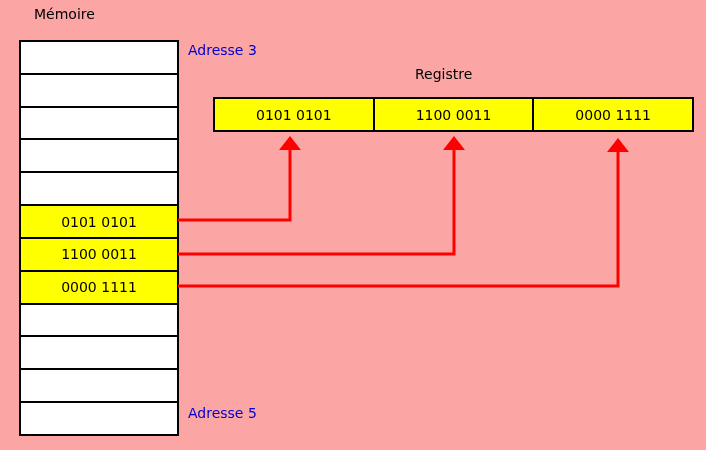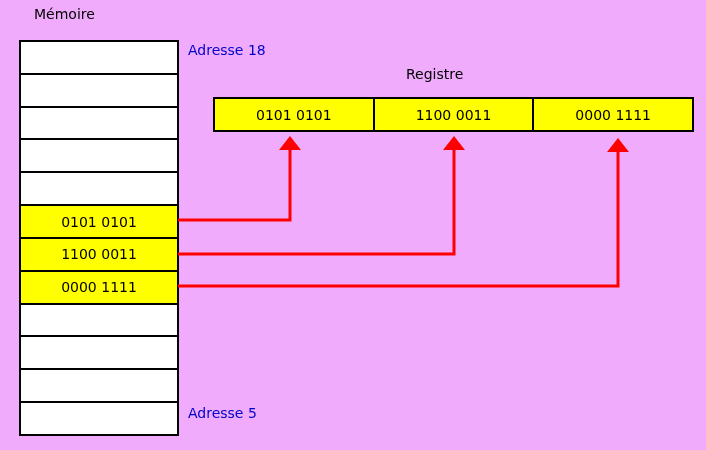--- a/index.html
+++ b/index.html
@@ -5,31 +5,31 @@
   html, body {
     margin: 0;
     padding: 0;
     background: #ffffff;
     font-family: "DejaVu Sans", sans-serif;
   }
   .canvas {
     position: relative;
     width: 706px;
     height: 450px;
-    background: #f0abfc;
+    background: #fca5a5;
     overflow: hidden;
   }
   .label {
     position: absolute;
     font-size: 14px;
     color: #000000;
     white-space: nowrap;
   }
   .mem-title { left: 34px; top: 6px; }
-  .reg-title { left: 406px; top: 66px; }
+  .reg-title { left: 415px; top: 66px; }
   .addr {
     position: absolute;
     font-size: 14px;
     color: #0000CC;
     white-space: nowrap;
   }
   .addr-top { left: 188px; top: 42px; }
   .addr-bottom { left: 188px; top: 405px; }
 
   .mem-col {
@@ -102,21 +102,21 @@
     <div class="mem-cell"></div>
     <div class="mem-cell filled">0101 0101</div>
     <div class="mem-cell filled">1100 0011</div>
     <div class="mem-cell filled">0000 1111</div>
     <div class="mem-cell"></div>
     <div class="mem-cell"></div>
     <div class="mem-cell"></div>
     <div class="mem-cell"></div>
   </div>
 
-  <div class="addr addr-top">Adresse 18</div>
+  <div class="addr addr-top">Adresse 3</div>
   <div class="addr addr-bottom">Adresse 5</div>
 
   <div class="label reg-title">Registre</div>
 
   <div class="reg-row">
     <div class="reg-cell">0101 0101</div>
     <div class="reg-cell">1100 0011</div>
     <div class="reg-cell">0000 1111</div>
   </div>
 

